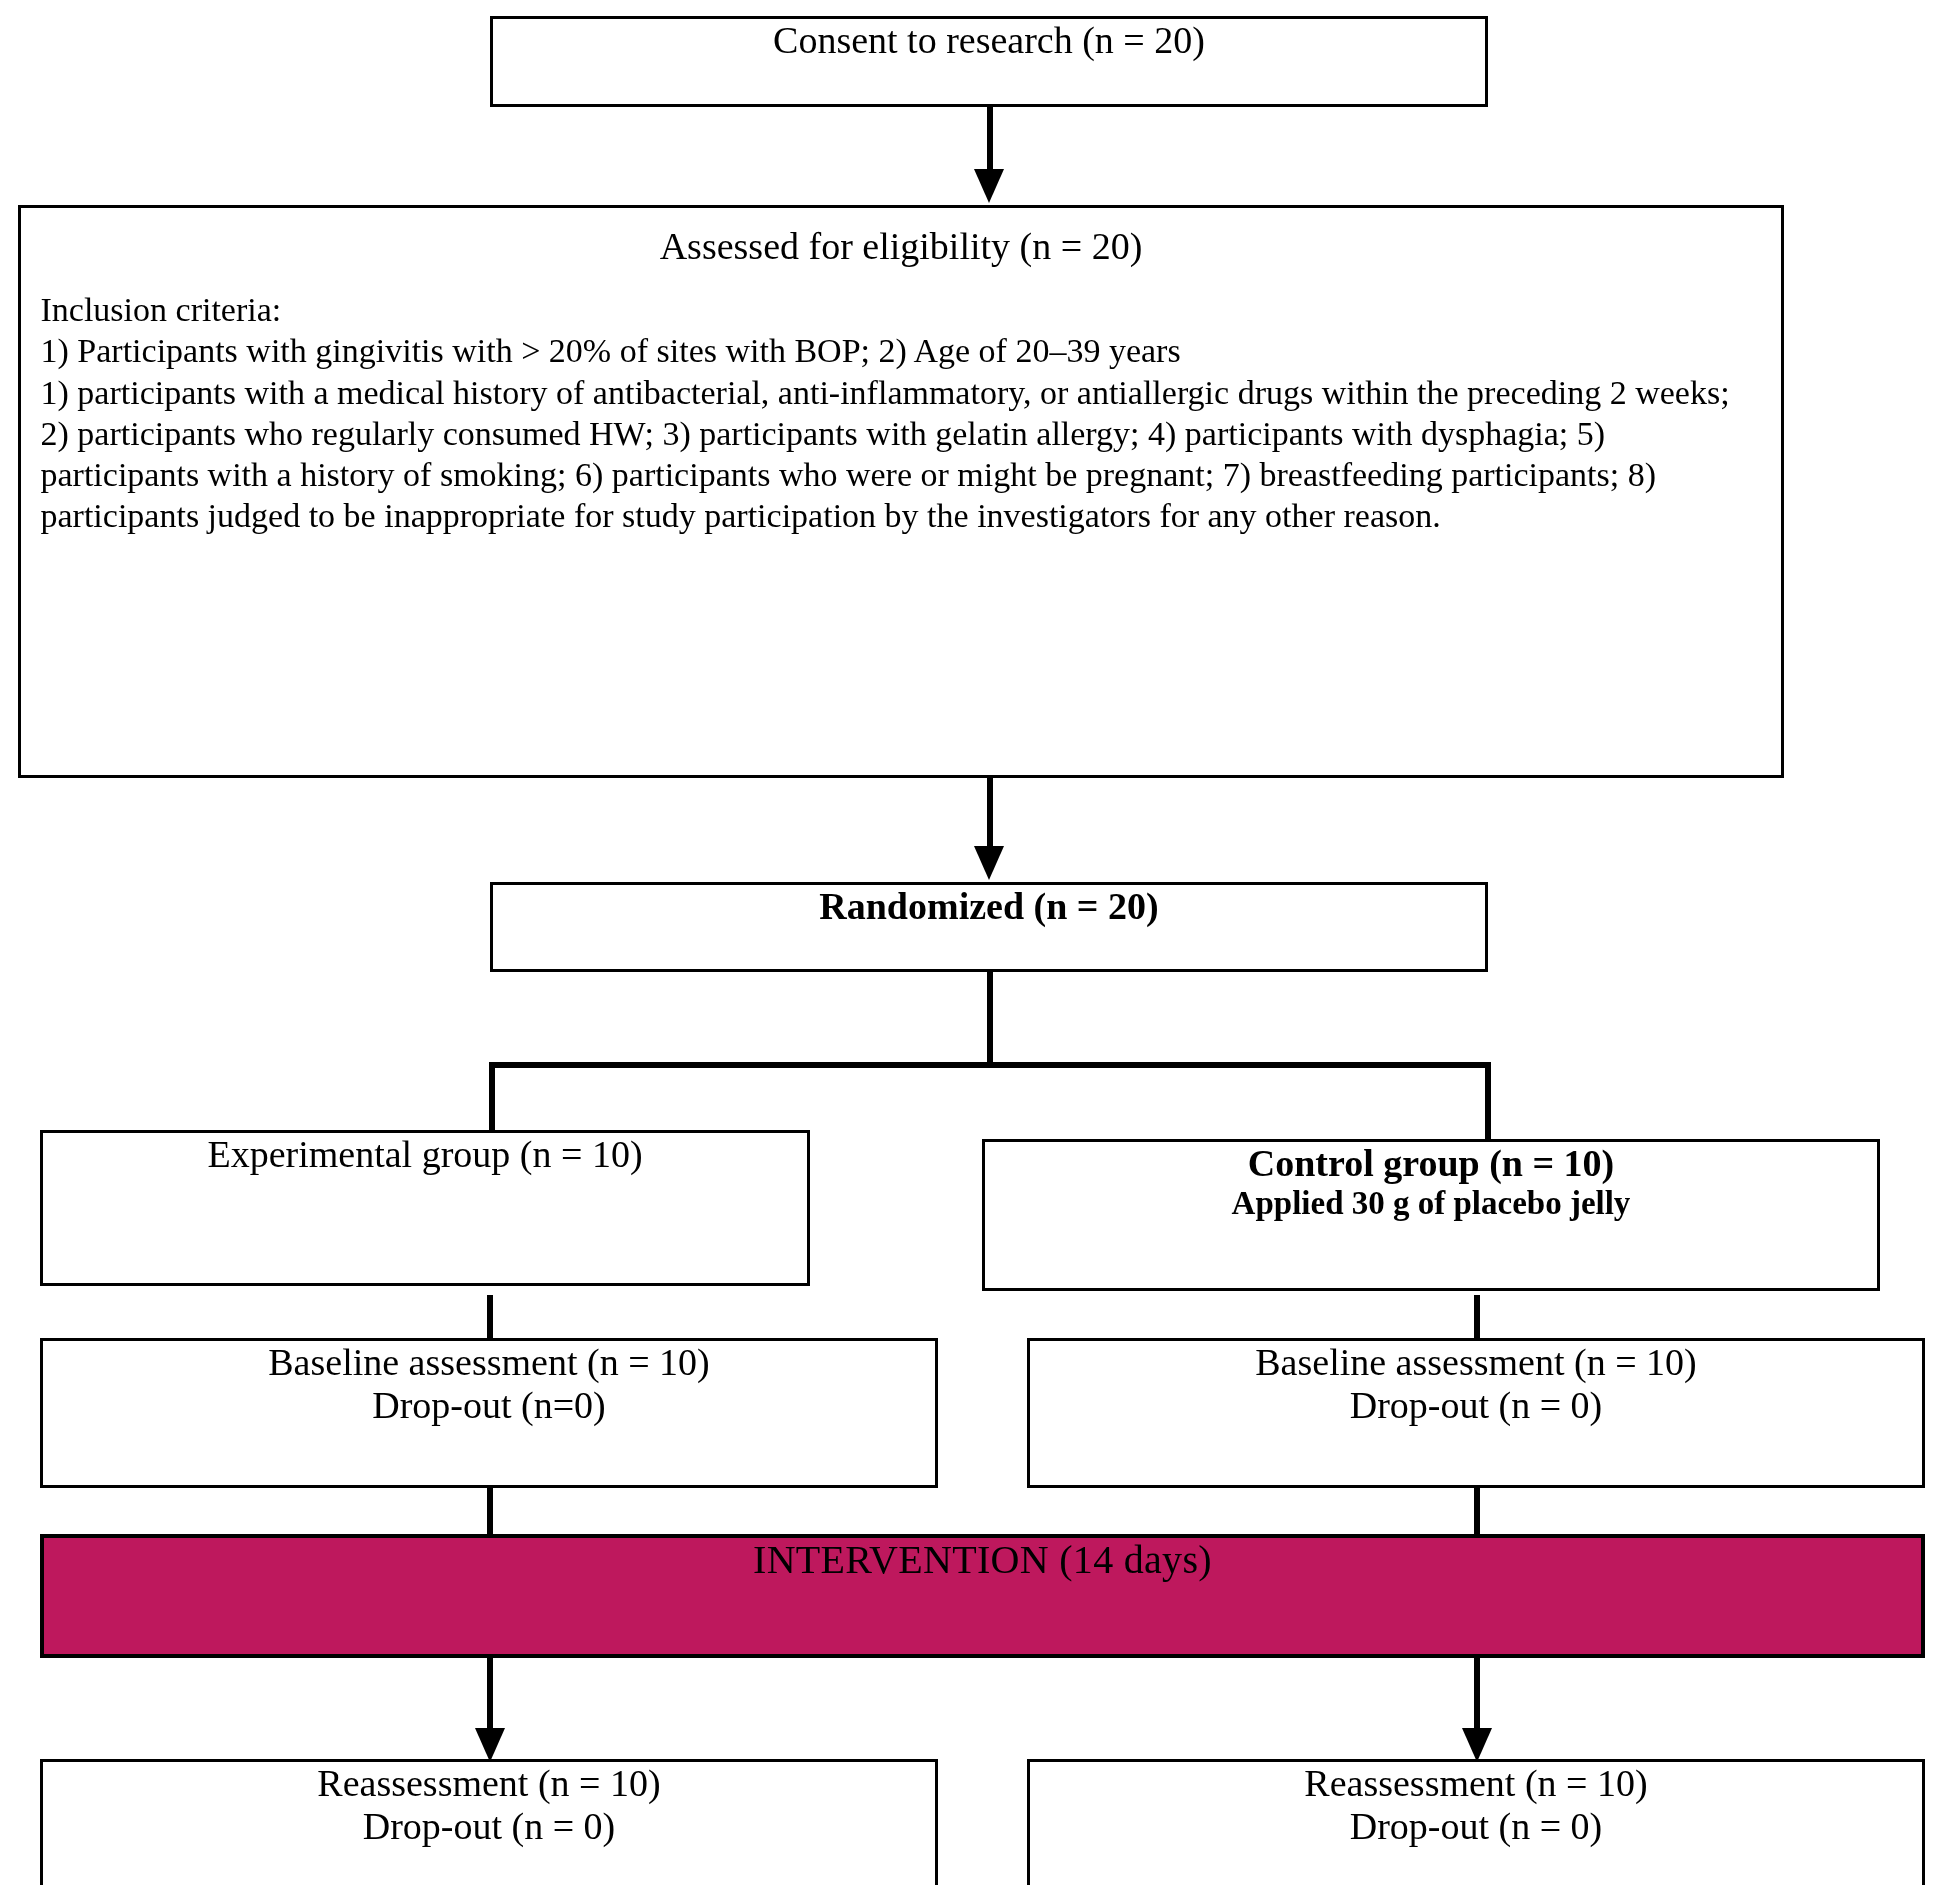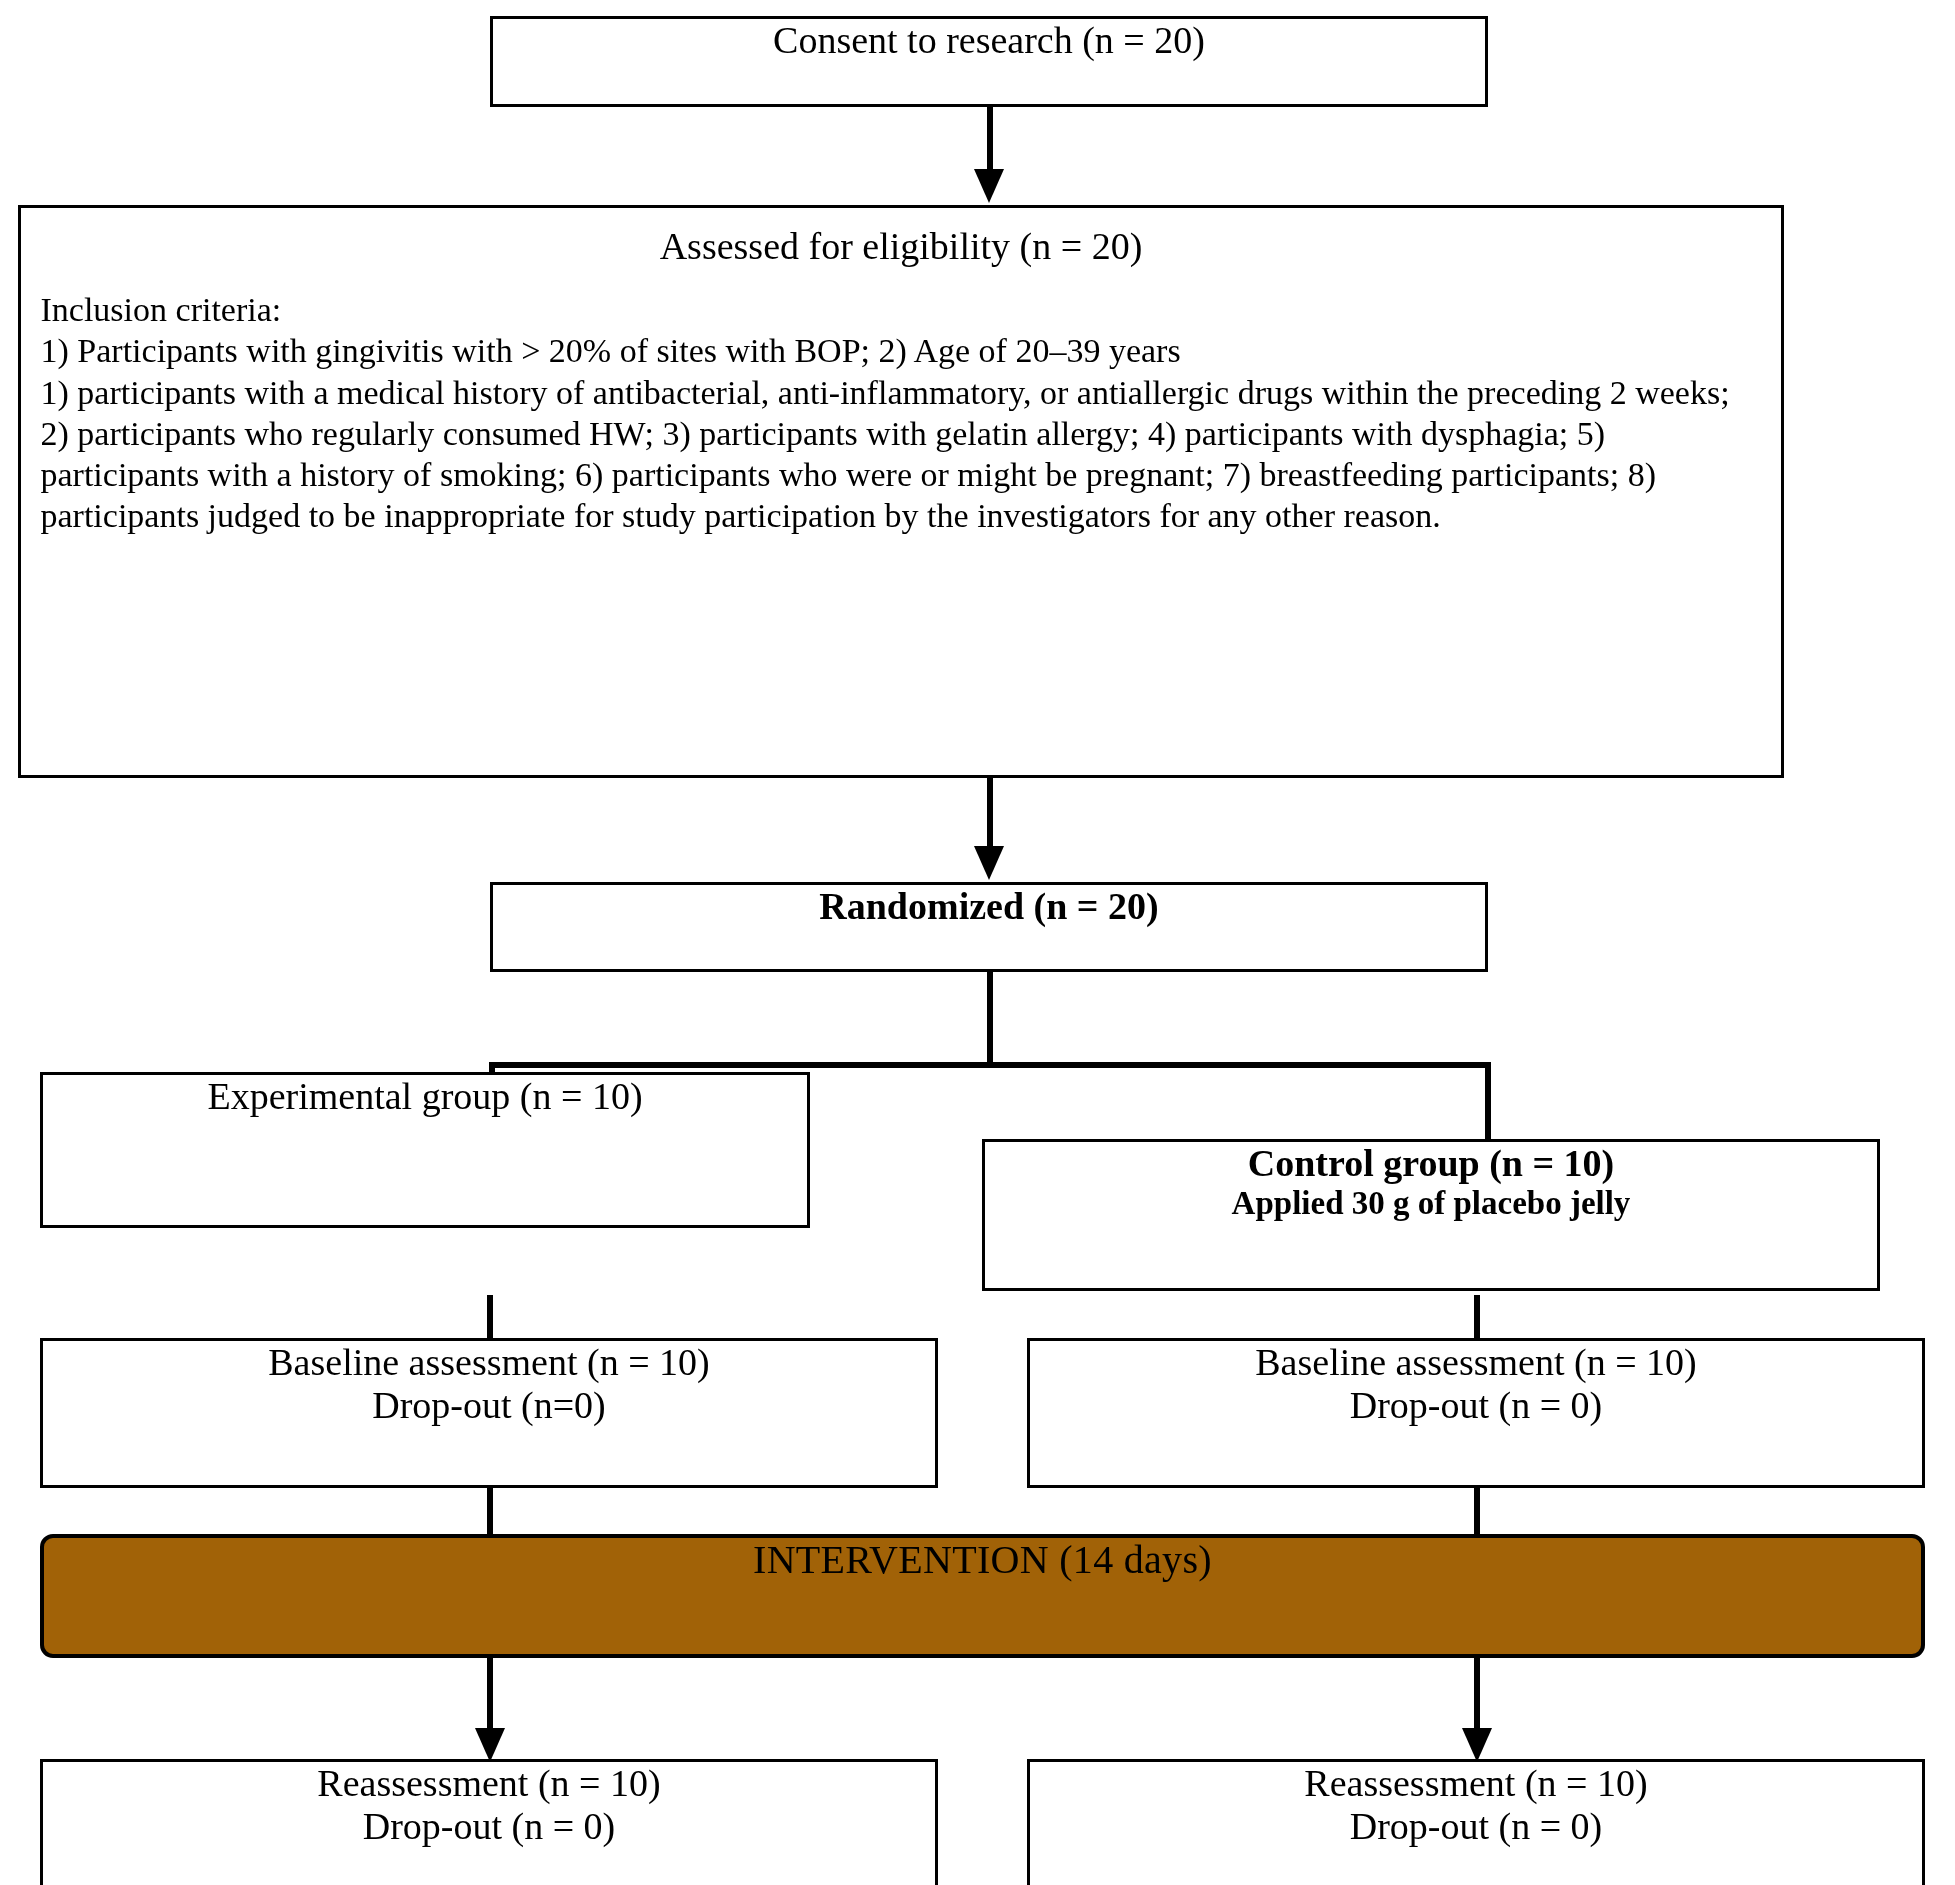--- a/index.html
+++ b/index.html
@@ -41,23 +41,22 @@
   .sub-line {
     font-size: 33px;
     line-height: 1.12;
     white-space: nowrap;
   }
   .body-line {
     font-size: 34px;
     line-height: 1.215;
   }
   .shaded {
-    background: #a16207;
+    background: #be185d;
     border-width: 4.6px;
-    border-radius: 13px;
   }
   .intervention-text {
     font-size: 40px;
     line-height: 1.1;
     letter-spacing: 0.3px;
     white-space: nowrap;
   }
   
   .vline {
     position: absolute;
@@ -119,21 +118,21 @@
     <div class="title-line">Randomized (n = 20)</div>
   </div>
 
   <div class="vline" style="left:987px; top:972px; height:94px;"></div>
   <div class="hline" style="left:489px; top:1062px; width:1002px;"></div>
   <div class="vline" style="left:489px; top:1062px; height:117px;"></div>
   <div class="arrowhead" style="left:477px; top:1176px;"></div>
   <div class="vline" style="left:1485px; top:1062px; height:117px;"></div>
   <div class="arrowhead" style="left:1474px; top:1176px;"></div>
 
-  <div class="box" style="left:40px; top:1072px; width:770px; height:156px;">
+  <div class="box" style="left:40px; top:1130px; width:770px; height:156px;">
     <div class="title-line">Experimental group (n = 10)</div>
   </div>
 
   <div class="box" style="left:982px; top:1139px; width:898px; height:152px;font-weight:bold;">
     <div class="title-line">Control group (n = 10)</div>
     <div class="sub-line">Applied 30 g of placebo jelly</div>
   </div>
 
   <div class="vline" style="left:487px; top:1295px; height:46px;"></div>
   <div class="vline" style="left:1474px; top:1295px; height:46px;"></div>

